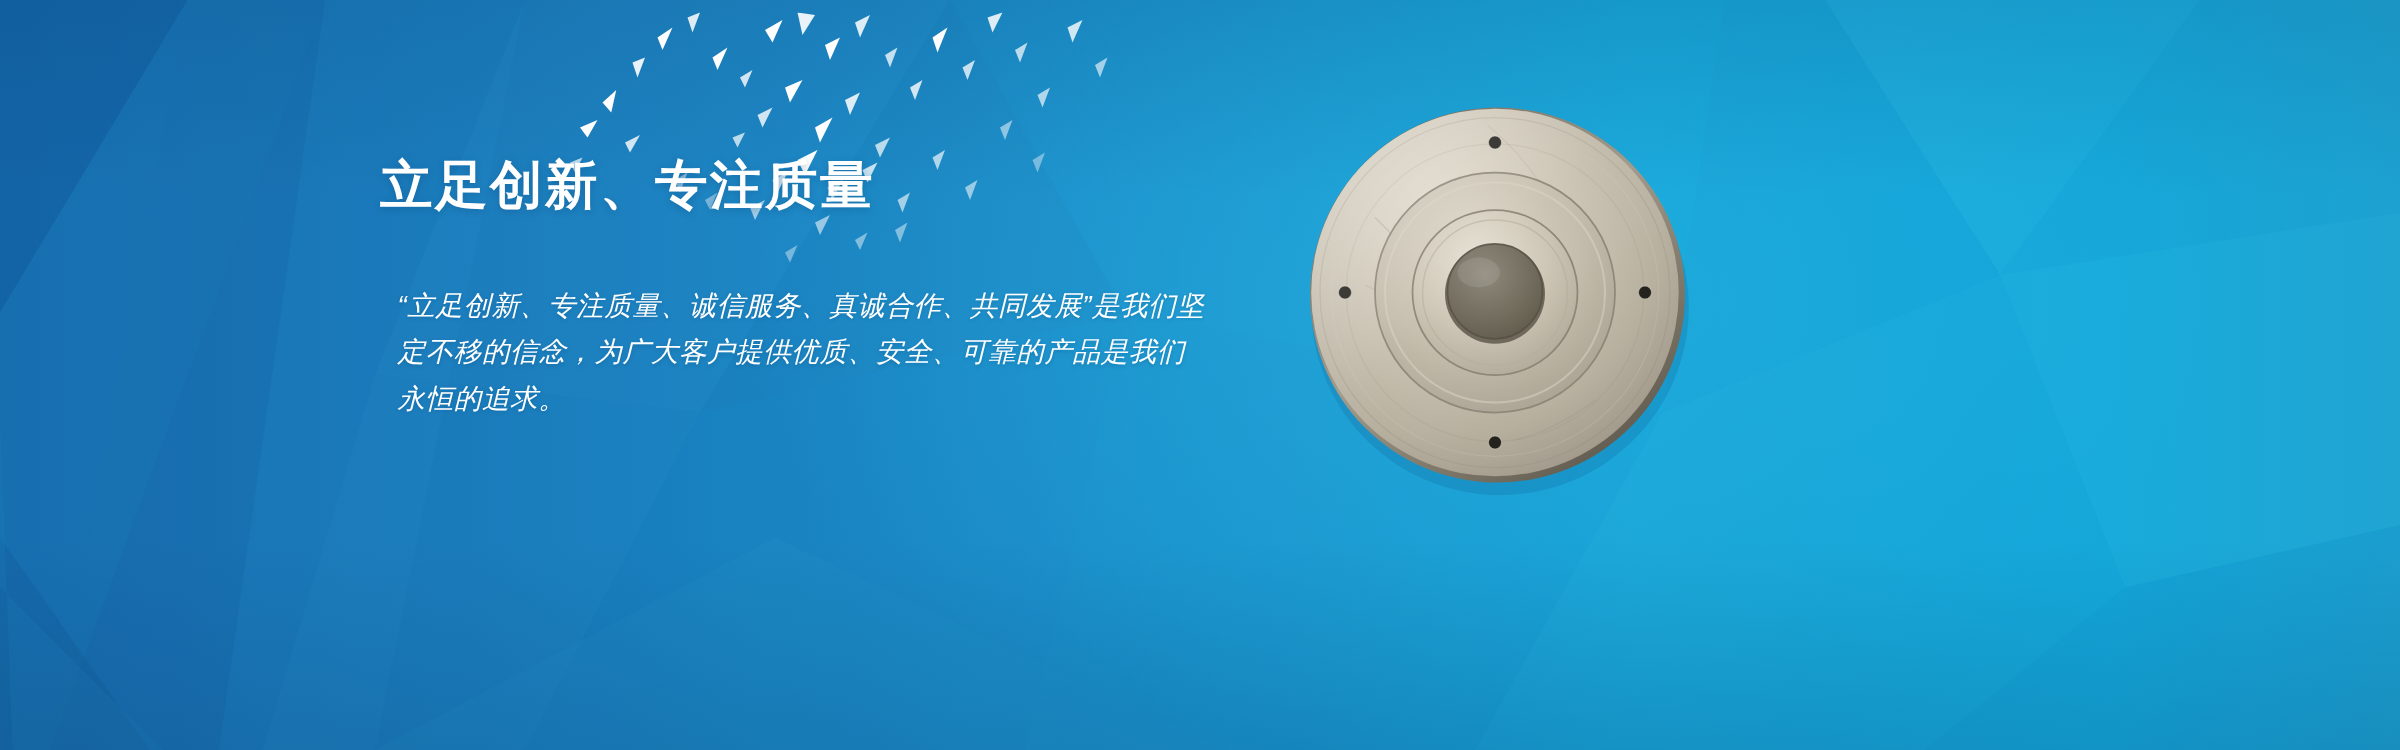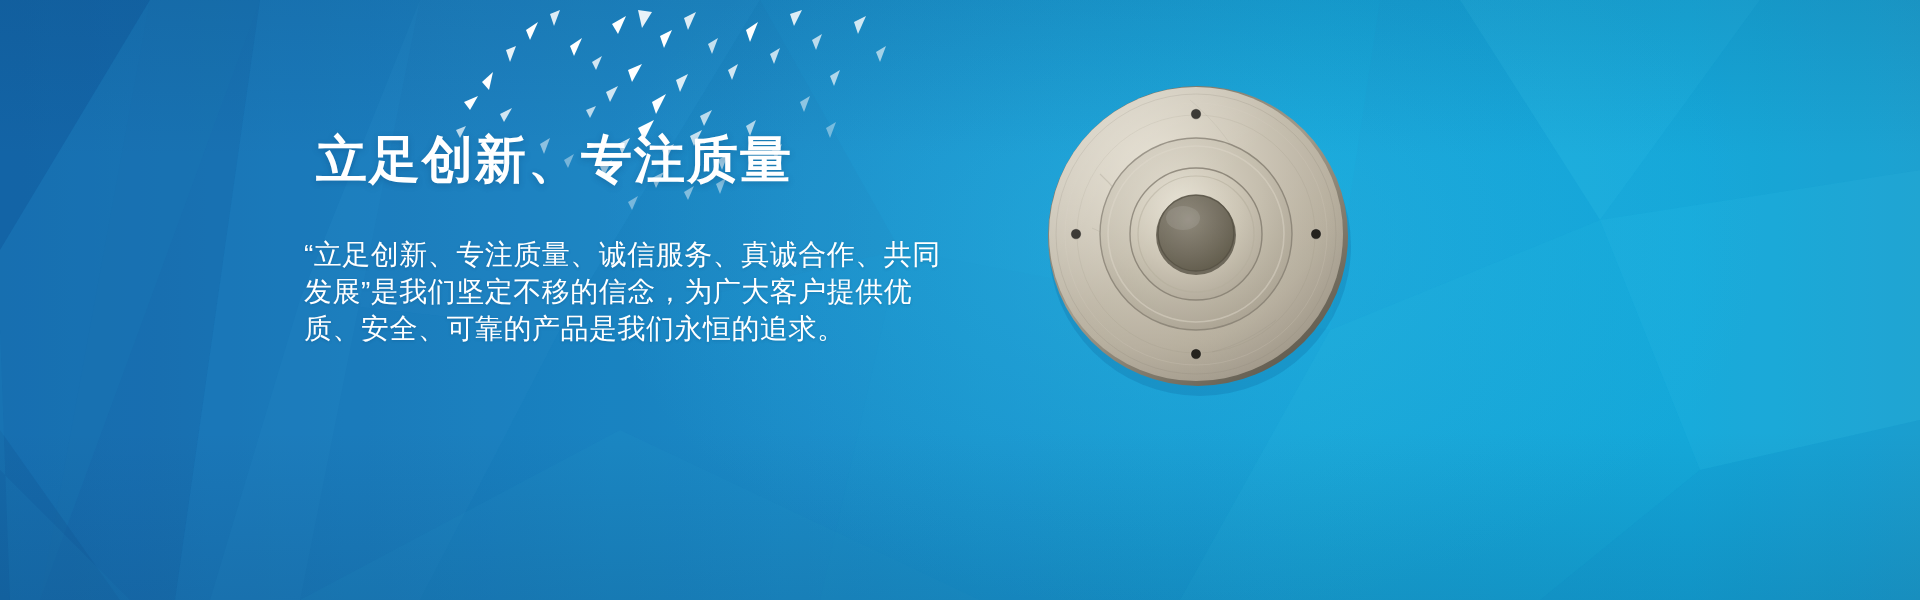--- a/index.html
+++ b/index.html
@@ -30,39 +30,40 @@
     position:absolute;left:0;top:0;width:1920px;height:600px;
     background:linear-gradient(180deg,rgba(8,60,105,.13),rgba(8,60,105,0) 26%,rgba(8,60,105,0) 72%,rgba(8,60,105,.16));
     pointer-events:none;
   }
 
   
   .copy{position:absolute;left:300px;top:108px;width:700px;}
 
   .headline{
     position:relative;
-    margin:16px;
-    font-size:51px;
+    margin:4px;
+    font-size:42px;
     line-height:72px;
     font-weight:bold;
     color:#ffffff;
     letter-spacing:2px;
     white-space:nowrap;
     text-shadow:0 2px 6px rgba(9,62,108,.28);
   }
 
   .para{
-    margin:4px;
+    margin:18px;
     padding-top:24px;
     width:648px;
-    font-size:28px;
+    font-size:22px;
     line-height:37px;
     color:#ffffff;
     letter-spacing:.5px;
     text-shadow:0 1px 3px rgba(9,62,108,.25);
+    font-style:italic;
   }
 
   
   .debris{position:absolute;left:360px;top:10px;width:560px;height:230px;pointer-events:none;}
   .debris svg{display:block;}
 
   
   .product{
     position:absolute;left:1040px;top:78px;width:320px;height:320px;
   }

